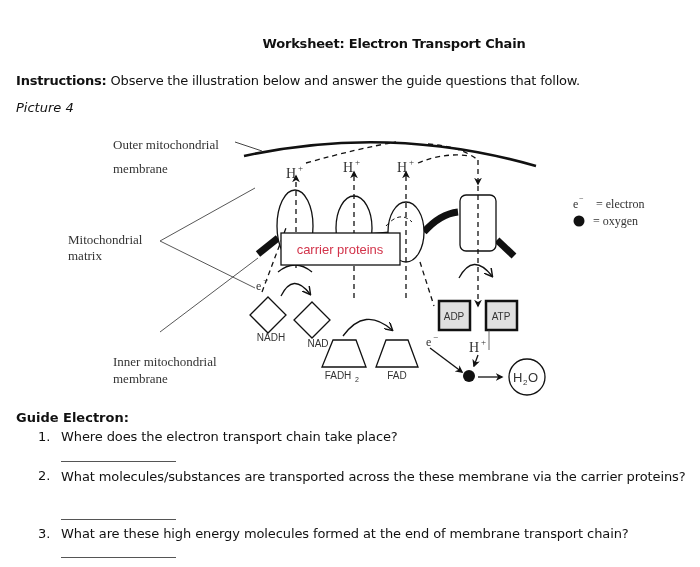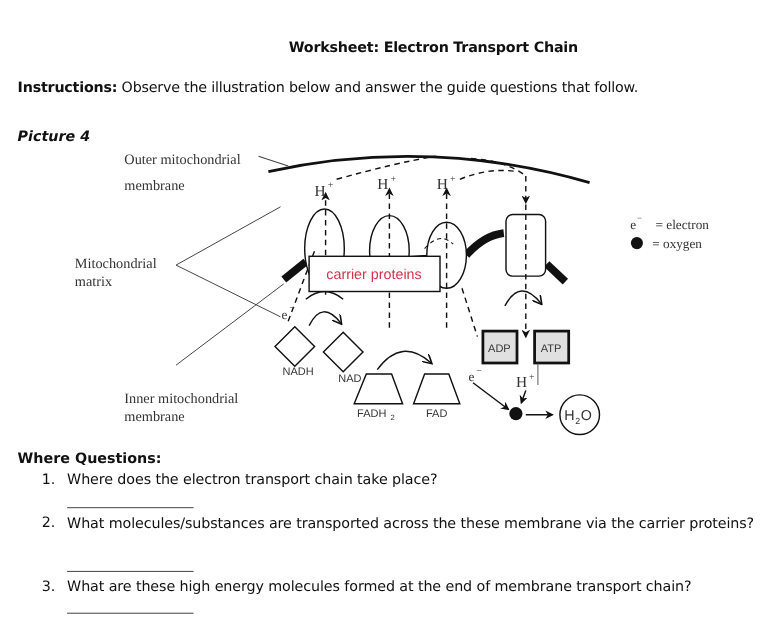--- a/index.html
+++ b/index.html
@@ -1,20 +1,20 @@
 <!DOCTYPE html>
 <html><head>
 <meta charset="utf-8">
 <style>
   html, body { margin: 0; padding: 0; background: #ffffff; }
   body { width: 700px; height: 567px; position: relative; overflow: hidden; font-family: "DejaVu Sans", "Liberation Sans", sans-serif; color: #111; }
   .title { position: absolute; top: 36px; left: 0; width: 700px; text-align: center; font-weight: bold; font-size: 13px; letter-spacing: -0.2px; margin-left: 44px; }
   .instructions { position: absolute; top: 73px; left: 16px; font-size: 13px; letter-spacing: -0.2px; }
   .instructions b { font-weight: bold; }
-  .picture-label { position: absolute; top: 117px; left: 16px; font-size: 13px; font-style: italic; font-weight: bold; }
+  .picture-label { position: absolute; top: 100px; left: 16px; font-size: 13px; font-style: italic; font-weight: normal; }
   .diagram { position: absolute; top: 128px; left: 0; width: 700px; height: 275px; }
   .diagram text.serif { font-family: "Liberation Serif", "DejaVu Serif", serif; fill: #333; }
   .diagram text.sans { font-family: "Liberation Sans", "DejaVu Sans", sans-serif; fill: #333; }
   .guide-heading { position: absolute; top: 410px; left: 16px; font-size: 13px; font-weight: bold; }
   .question { position: absolute; left: 38px; font-size: 13px; letter-spacing: -0.1px; }
   .question .num { position: absolute; left: 0; top: 0; }
   .question .text { position: absolute; left: 23px; top: 0; text-align: right; }
   .q1 { top: 429px; width: 640px; }
   .q2 { top: 468px; width: 650px; }
   .q2 .text { width: 625px; text-align: justify; text-align-last: left; line-height: 20px; top: -1px; }
@@ -154,21 +154,21 @@
 
   <g>
     <text class="serif" x="573" y="208" font-size="12">e</text>
     <text class="serif" x="579" y="201" font-size="8">−</text>
     <text class="serif" x="596" y="208" font-size="12">= electron</text>
     <circle cx="579" cy="221" r="5.5" fill="#111"></circle>
     <text class="serif" x="593" y="225" font-size="12">= oxygen</text>
   </g>
 </svg>
 
-<div class="guide-heading">Where Questions:</div>
+<div class="guide-heading">Guide Electron:</div>
 
 <div class="question q1">
   <span class="num">1.</span>
   <span class="text">Where does the electron transport chain take place?</span>
 </div>
 <div class="answer-line a1"></div>
 
 <div class="question q2">
   <span class="num">2.</span>
   <span class="text">What molecules/substances are transported across the these membrane via the carrier proteins?</span>

